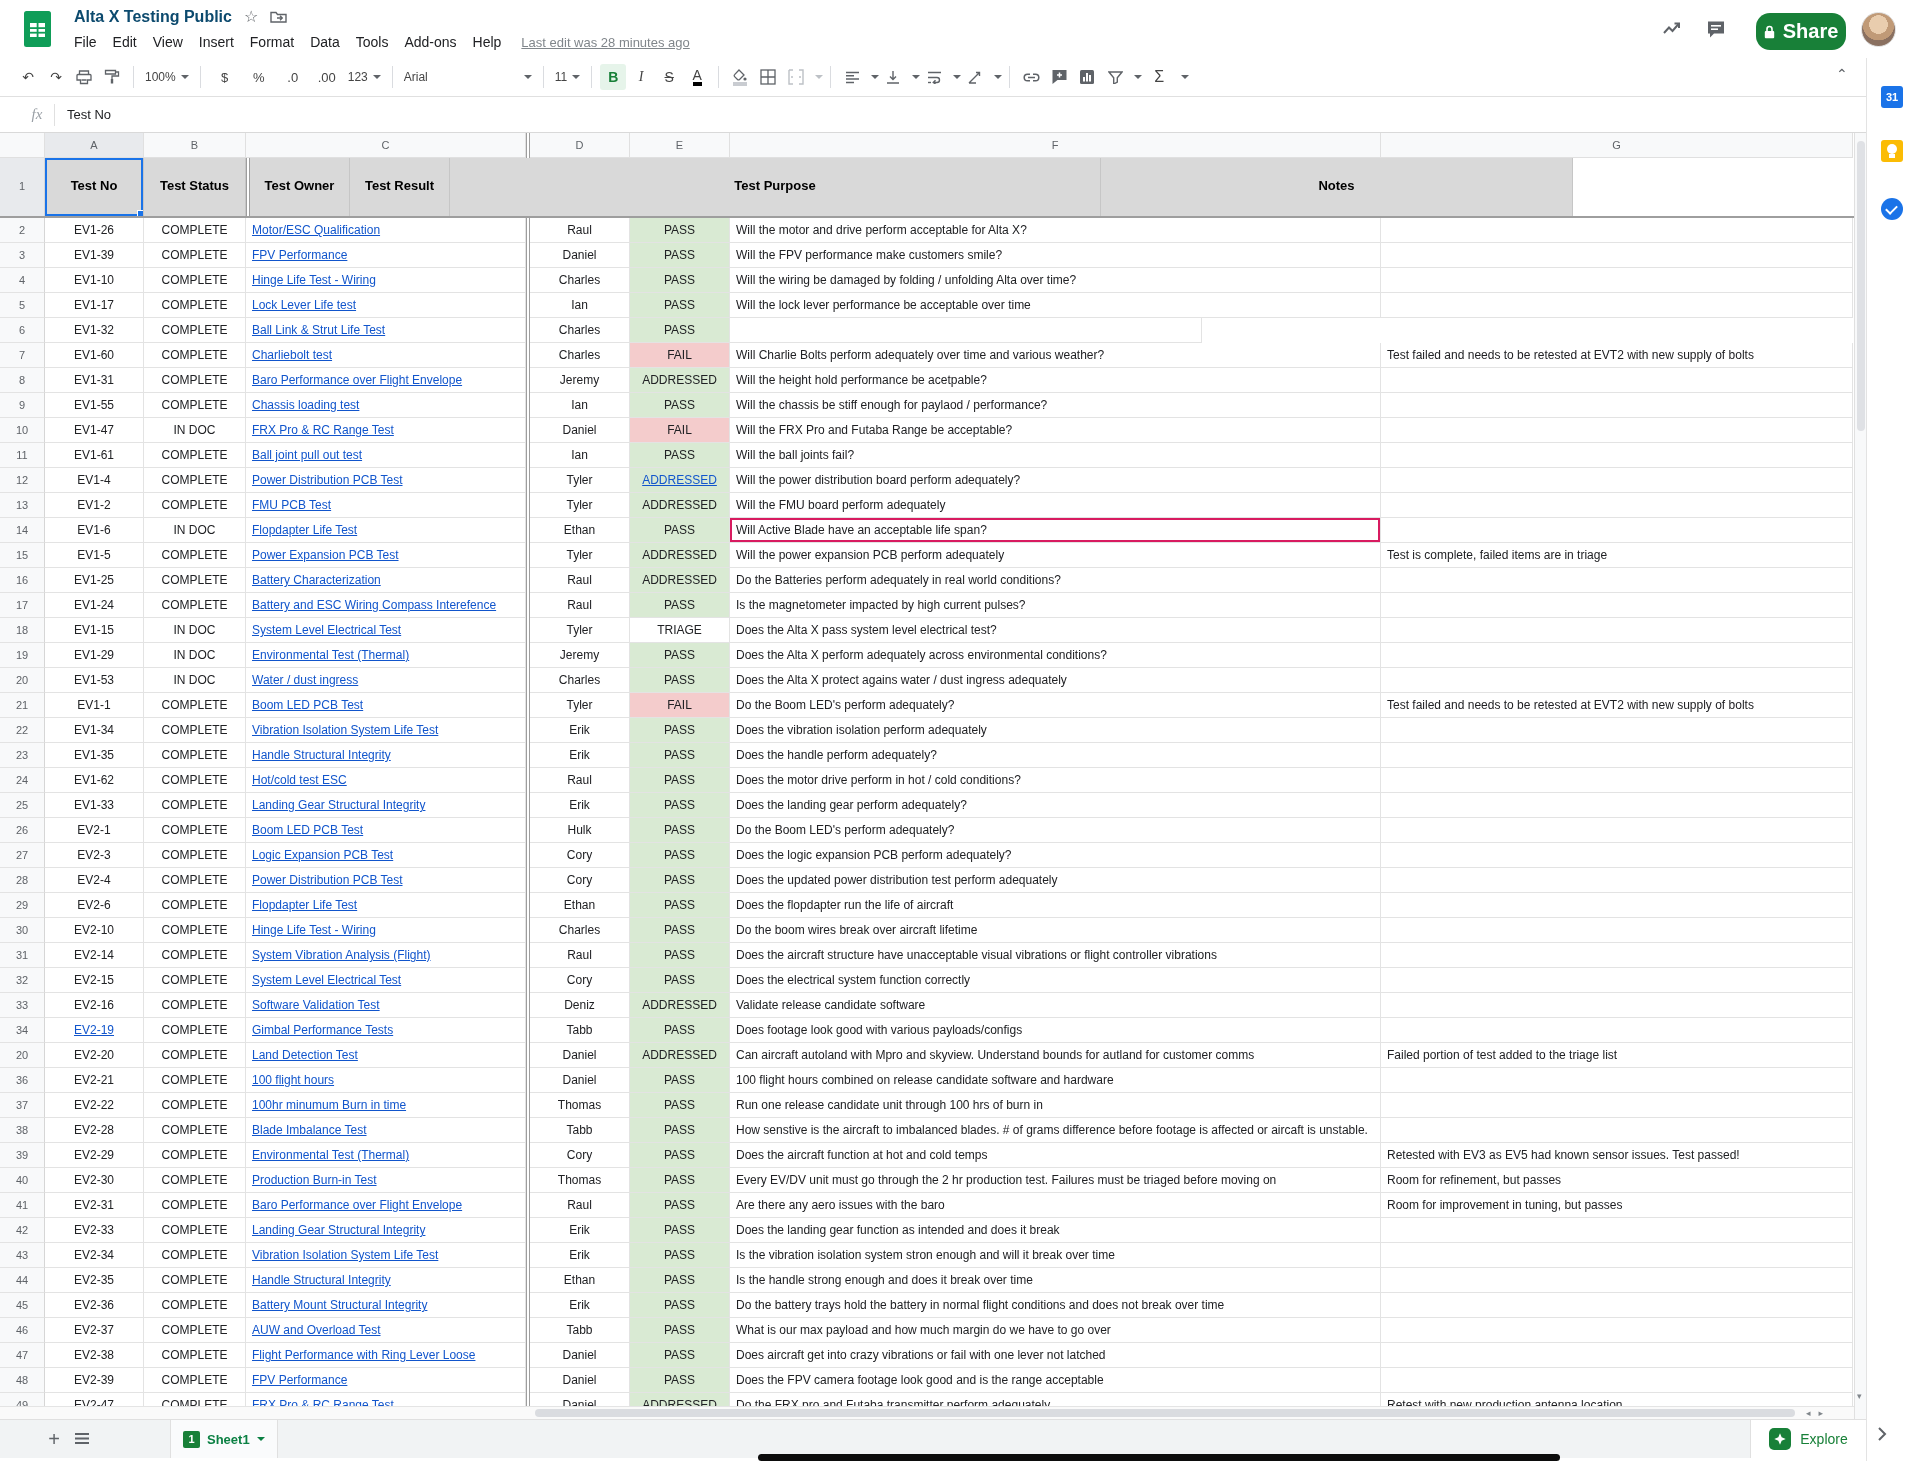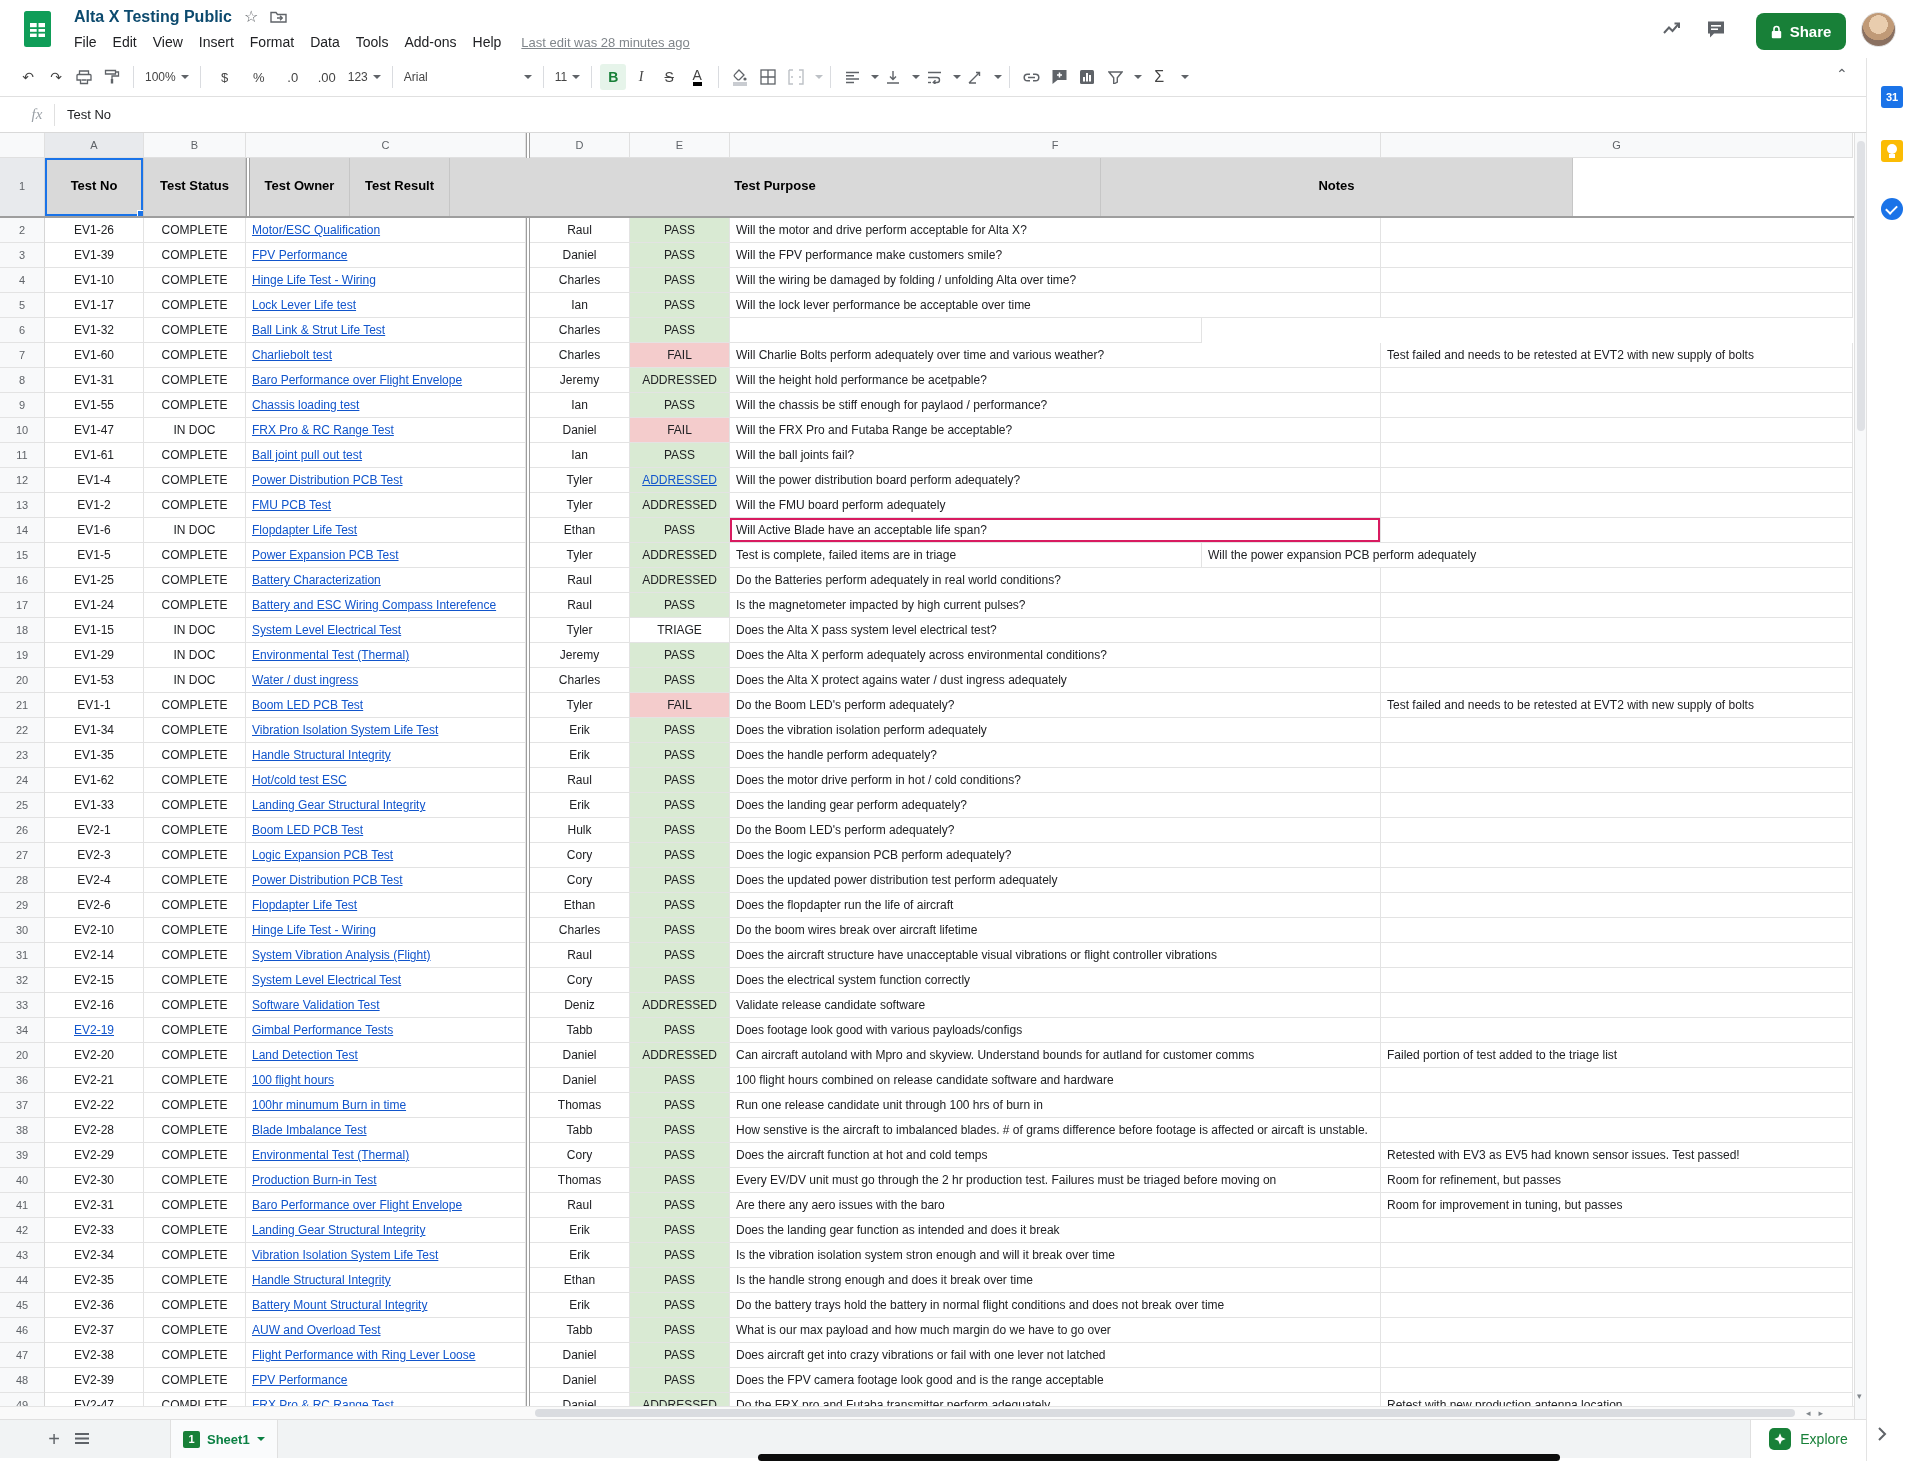--- a/index.html
+++ b/index.html
@@ -11,21 +11,21 @@
   .doc-title{position:absolute;left:74px;top:8px;display:flex;align-items:center;gap:12px;}
   .doc-title .t{font-size:16px;color:#0c4a6e;font-weight:bold;}
   .ico-star{color:#5f6368;font-size:16px;line-height:16px;}
   .menubar{position:absolute;left:66px;top:32px;display:flex;align-items:center;}
   .menubar .mi{font-size:14px;color:#202124;padding:2px 8px;border-radius:3px;cursor:default;}
   .last-edit{font-size:13px;color:#80868b;text-decoration:underline;margin-left:12px;}
   .top-actions{position:absolute;right:0;top:0;height:58px;}
   .ins-ico{position:absolute;right:236px;top:20px;}
   .cmt-ico{position:absolute;right:192px;top:20px;}
   .share-btn{position:absolute;right:72px;top:13px;width:90px;height:37px;background:#188038;
-      border-radius:8px;color:#fff;font-size:15px;font-weight:bold;display:flex;align-items:center;
+      border-radius:14px;color:#fff;font-size:20px;font-weight:bold;display:flex;align-items:center;
       justify-content:center;gap:8px;}
   .avatar{position:absolute;right:22px;top:12px;width:35px;height:35px;border-radius:50%;
       background:radial-gradient(circle at 50% 35%,#e9cdae 0 34%,#c09a77 35% 58%,#8a7060 59% 100%);
       border:1px solid #e0e0e0;box-sizing:border-box;}
   
   .toolbar{position:absolute;left:0;top:58px;width:1866px;height:38px;background:#fff;
       display:flex;align-items:center;padding-left:14px;box-sizing:border-box;}
   .tbtn{min-width:26px;height:26px;display:flex;align-items:center;justify-content:center;
       color:#444;font-size:14px;margin:0 1px;border-radius:3px;flex:none;}
   .tbtn.txt{font-size:13px;padding:0 3px;}
@@ -472,22 +472,22 @@
           <div class="cell wG c-left"></div>
         </div>
         <div class="g-row">
           <div class="cell numcell wNUM">15</div>
           <div class="cell wA c-center">EV1-5</div>
           <div class="cell wB c-center">COMPLETE</div>
           <div class="cell wC c-left"><span class="link">Power Expansion PCB Test</span></div>
           <div class="freeze"></div>
           <div class="cell wD c-center">Tyler</div>
           <div class="cell wE c-center kind-green">ADDRESSED</div>
+          <div class="cell wF c-left">Will the power expansion PCB perform adequately</div>
           <div class="cell wG c-left">Test is complete, failed items are in triage</div>
-          <div class="cell wF c-left">Will the power expansion PCB perform adequately</div>
         </div>
         <div class="g-row">
           <div class="cell numcell wNUM">16</div>
           <div class="cell wA c-center">EV1-25</div>
           <div class="cell wB c-center">COMPLETE</div>
           <div class="cell wC c-left"><span class="link">Battery Characterization</span></div>
           <div class="freeze"></div>
           <div class="cell wD c-center">Raul</div>
           <div class="cell wE c-center kind-green">ADDRESSED</div>
           <div class="cell wF c-left">Do the Batteries perform adequately in real world conditions?</div>

